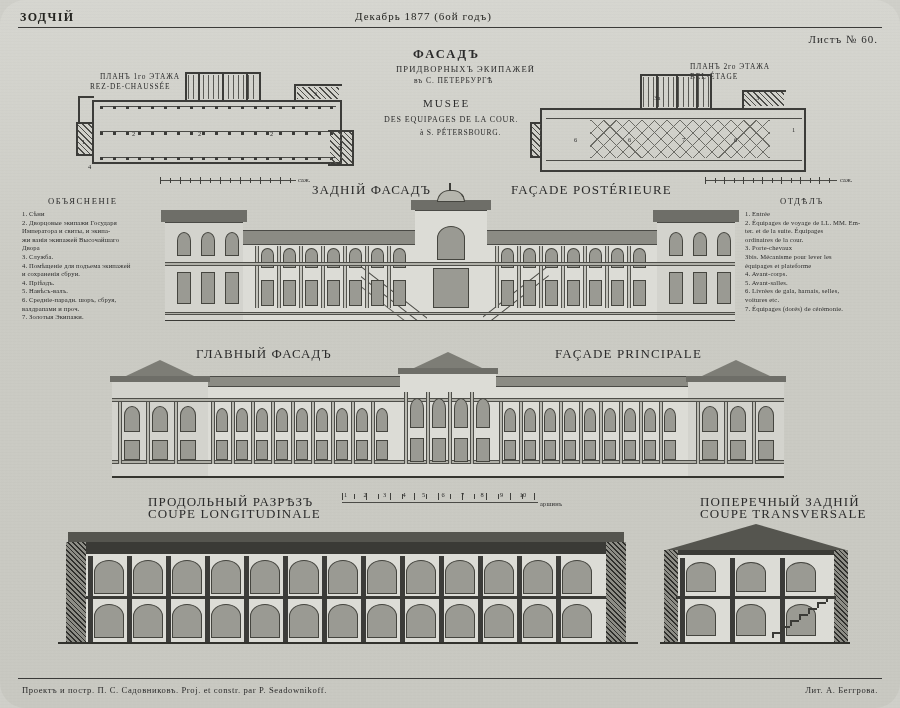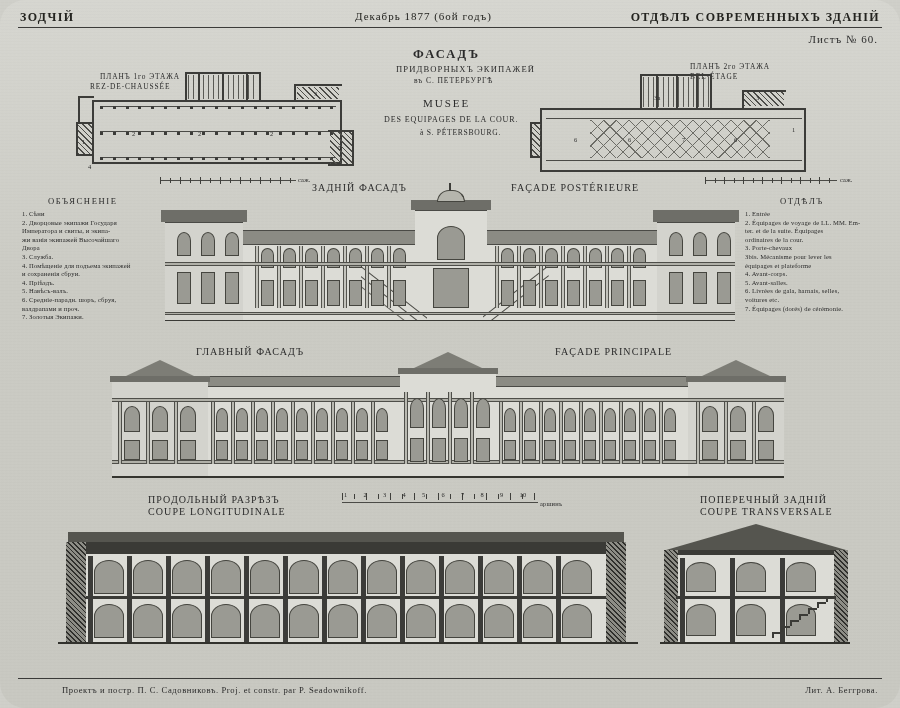--- a/index.html
+++ b/index.html
@@ -21,21 +21,21 @@
     position:absolute;inset:0;
     background-image:
       repeating-linear-gradient(0deg, rgba(0,0,0,0.012) 0px, rgba(0,0,0,0.012) 1px, transparent 1px, transparent 3px),
       repeating-linear-gradient(90deg, rgba(255,255,255,0.02) 0px, rgba(255,255,255,0.02) 1px, transparent 1px, transparent 4px);
     pointer-events:none;
   }
   .rule{position:absolute;background:#3a3a38;}
   .txt{position:absolute;white-space:nowrap;}
   .hdr{font-size:12px;letter-spacing:1.4px;font-weight:bold;color:#23231f;}
   .tiny2{font-size:6.4px;letter-spacing:.2px;}
-  .cap{font-size:10px;letter-spacing:1.1px;}
+  .cap{font-size:13px;letter-spacing:1.1px;}
   .capsm{font-size:7.4px;letter-spacing:.9px;}
   .title1{font-size:12.5px;letter-spacing:2.2px;font-weight:bold;}
   .title2{font-size:8.6px;letter-spacing:1.1px;}
   .title3{font-size:11px;letter-spacing:2px;}
   .legend-h{font-size:8.6px;letter-spacing:1.6px;}
   .leg-item{font-size:6.6px;line-height:8.6px;letter-spacing:.15px;}
   .blk{position:absolute;}
   
   .ln{position:absolute;background:#4a4a46;}
   .wall{position:absolute;background:#3c3c39;}
@@ -65,21 +65,20 @@
   }
 </style>
 </head>
 <body>
 
 <div class="sheet">
   <div class="grain"></div>
 
   <div class="txt hdr" style="left:20px;top:10px;">ЗОДЧІЙ</div>
   <div class="txt hdr" style="left:355px;top:10px;font-weight:normal;font-size:11px;letter-spacing:1px;">Декабрь 1877 (6ой годъ)</div>
-  <div class="txt hdr" style="right:20px;top:10px;">ОТДѢЛЪ СОВРЕМЕННЫХЪ ЗДАНІЙ</div>
   <div class="rule" style="left:18px;top:27px;width:864px;height:1.3px;"></div>
   <div class="txt" style="right:22px;top:33px;font-size:11px;letter-spacing:1px;">Листъ № 60.</div>
 
   <div class="txt title1" style="left:413px;top:47px;">ФАСАДЪ</div>
   <div class="txt title2" style="left:396px;top:64px;">ПРИДВОРНЫХЪ ЭКИПАЖЕЙ</div>
   <div class="txt" style="left:414px;top:76px;font-size:7.6px;letter-spacing:.9px;">въ С. ПЕТЕРБУРГѢ</div>
   <div class="txt title3" style="left:423px;top:97px;">MUSEE</div>
   <div class="txt" style="left:384px;top:115px;font-size:8px;letter-spacing:.9px;">DES EQUIPAGES DE LA COUR.</div>
   <div class="txt" style="left:420px;top:128px;font-size:7.6px;letter-spacing:.7px;">à S. PÉTERSBOURG.</div>
 
@@ -655,15 +654,15 @@
         <div class="darkfill" style="left:148px;top:88px;width:9px;height:2px;"></div>
         <div class="darkfill" style="left:148px;top:88px;width:2px;height:6px;"></div>
         <div class="darkfill" style="left:157px;top:82px;width:9px;height:2px;"></div>
         <div class="darkfill" style="left:157px;top:82px;width:2px;height:6px;"></div>
         <div class="darkfill" style="left:166px;top:76px;width:9px;height:2px;"></div>
         <div class="darkfill" style="left:166px;top:76px;width:2px;height:6px;"></div>
       </div>
   </div>
 
   <div class="rule" style="left:18px;top:678px;width:864px;height:1.1px;"></div>
-  <div class="txt footer" style="left:22px;top:685px;margin-left:40px;">Проектъ и постр. П. С. Садовниковъ.  Proj. et constr. par P. Seadownikoff.</div>
+  <div class="txt footer" style="left:22px;top:685px;">Проектъ и постр. П. С. Садовниковъ.  Proj. et constr. par P. Seadownikoff.</div>
   <div class="txt footer" style="right:22px;top:685px;">Лит. А. Беггрова.</div>
 </div>
 
 </body></html>

